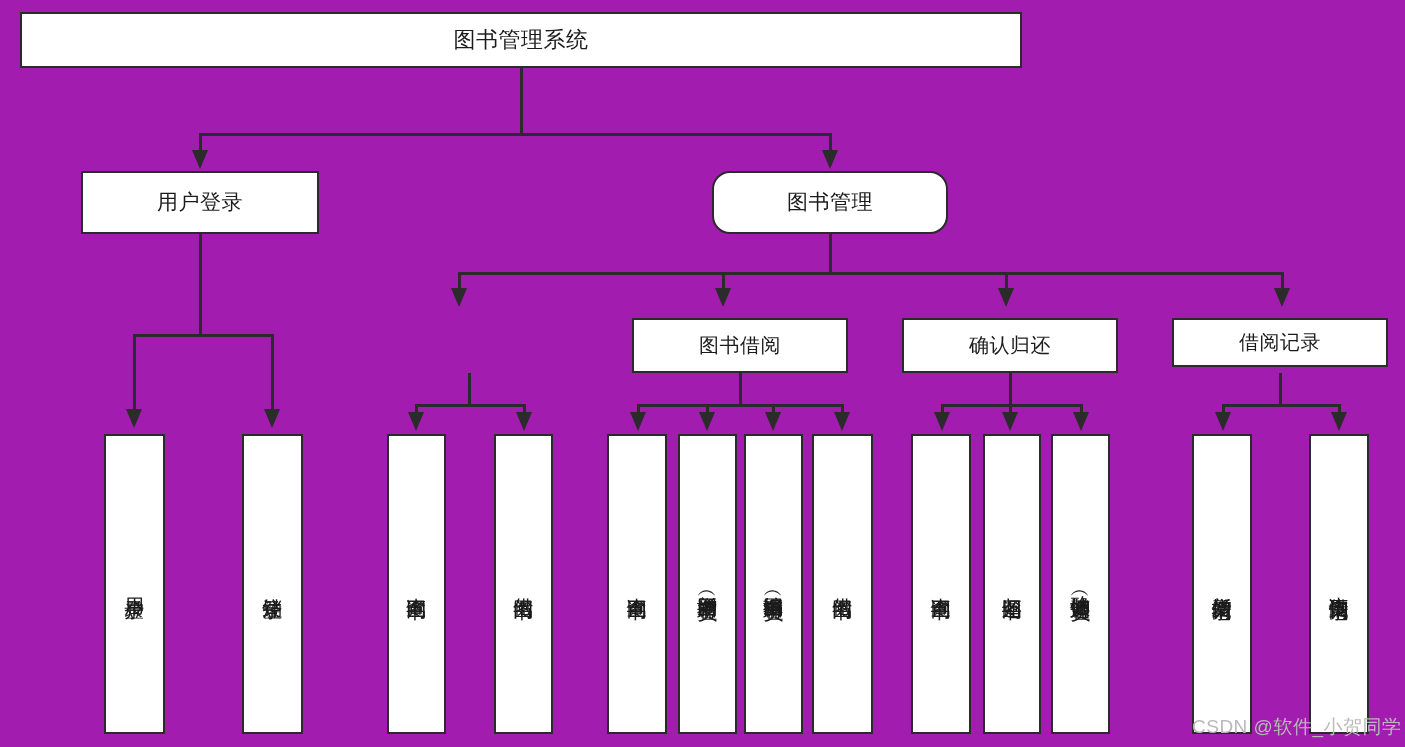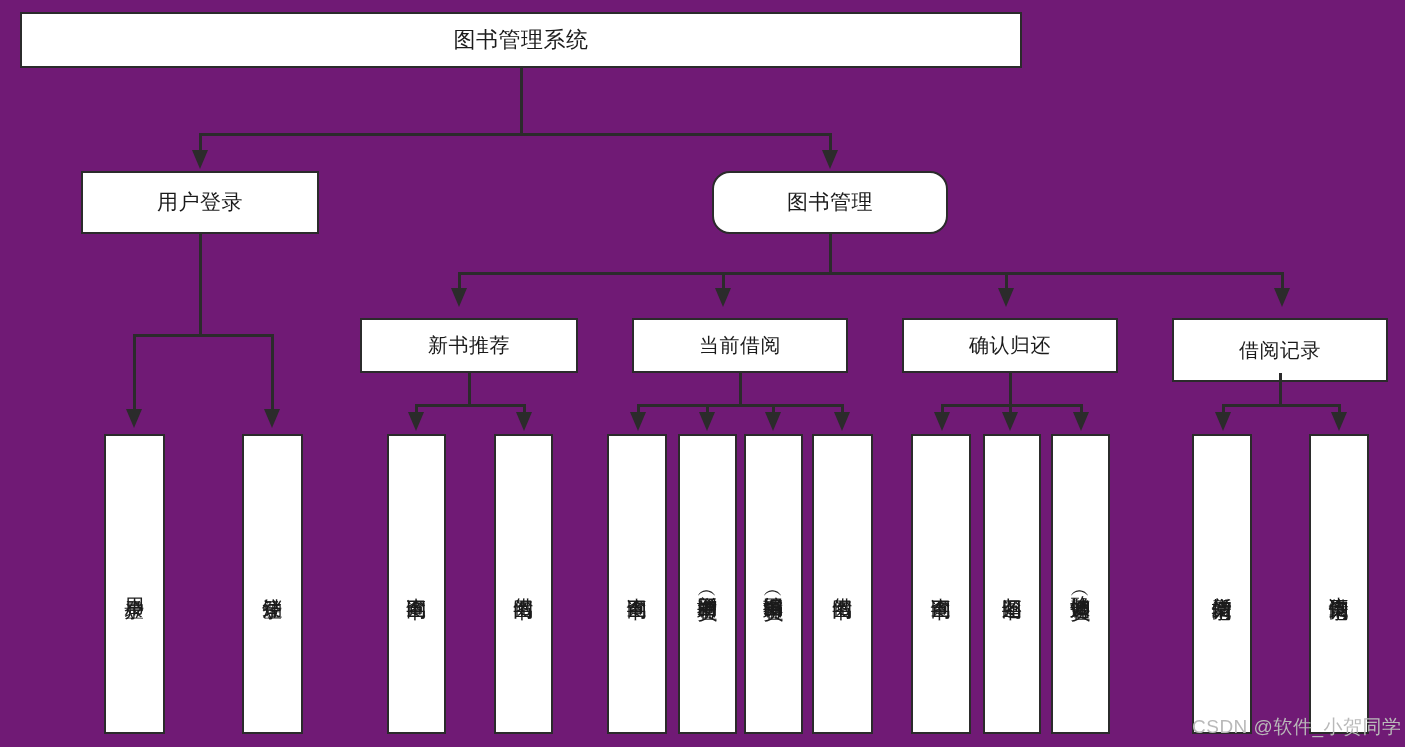--- a/index.html
+++ b/index.html
@@ -8,21 +8,21 @@
     background: #ffffff;
   }
   body {
     font-family: "Liberation Sans", "DejaVu Sans", sans-serif;
     color: #1b1b1b;
   }
   #canvas {
     position: relative;
     width: 1405px;
     height: 747px;
-    background: #701a75;
+    background: #a21caf;
     overflow: hidden;
   }
   
   .node {
     position: absolute;
     box-sizing: border-box;
     border: 2.5px solid #2b2b2b;
     background: #ffffff;
     display: flex;
     align-items: center;
@@ -116,30 +116,27 @@
   <div class="ln h" style="left:458px; top:272px; width:825px; height:2.5px;"></div>
   <div class="ln v" style="left:458px; top:272px; width:2.5px; height:18px;"></div>
   <div class="ln v" style="left:722px; top:272px; width:2.5px; height:18px;"></div>
   <div class="ln v" style="left:1005px; top:272px; width:2.5px; height:18px;"></div>
   <div class="ln v" style="left:1281px; top:272px; width:2.5px; height:18px;"></div>
   <div class="arrow" style="left:451px; top:288px;"></div>
   <div class="arrow" style="left:715px; top:288px;"></div>
   <div class="arrow" style="left:998px; top:288px;"></div>
   <div class="arrow" style="left:1274px; top:288px;"></div>
 
-  <div class="node level2" style="left:360px; top:318px; width:218px; height:55px;">
-    <span class="label">新书推荐</span>
-  </div>
   <div class="node level2" style="left:632px; top:318px; width:216px; height:55px;">
-    <span class="label">当前借阅</span>
+    <span class="label">图书借阅</span>
   </div>
   <div class="node level2" style="left:902px; top:318px; width:216px; height:55px;">
     <span class="label">确认归还</span>
   </div>
-  <div class="node level2" style="left:1172px; top:318px; width:216px; height:64px;">
+  <div class="node level2" style="left:1172px; top:318px; width:216px; height:49px;">
     <span class="label">借阅记录</span>
   </div>
 
   <div class="ln v" style="left:468px; top:373px; width:2.5px; height:33px;"></div>
   <div class="ln h" style="left:415px; top:404px; width:110px; height:2.5px;"></div>
   <div class="ln v" style="left:415px; top:404px; width:2.5px; height:10px;"></div>
   <div class="ln v" style="left:523px; top:404px; width:2.5px; height:10px;"></div>
   <div class="arrow" style="left:408px; top:412px;"></div>
   <div class="arrow" style="left:516px; top:412px;"></div>
 

